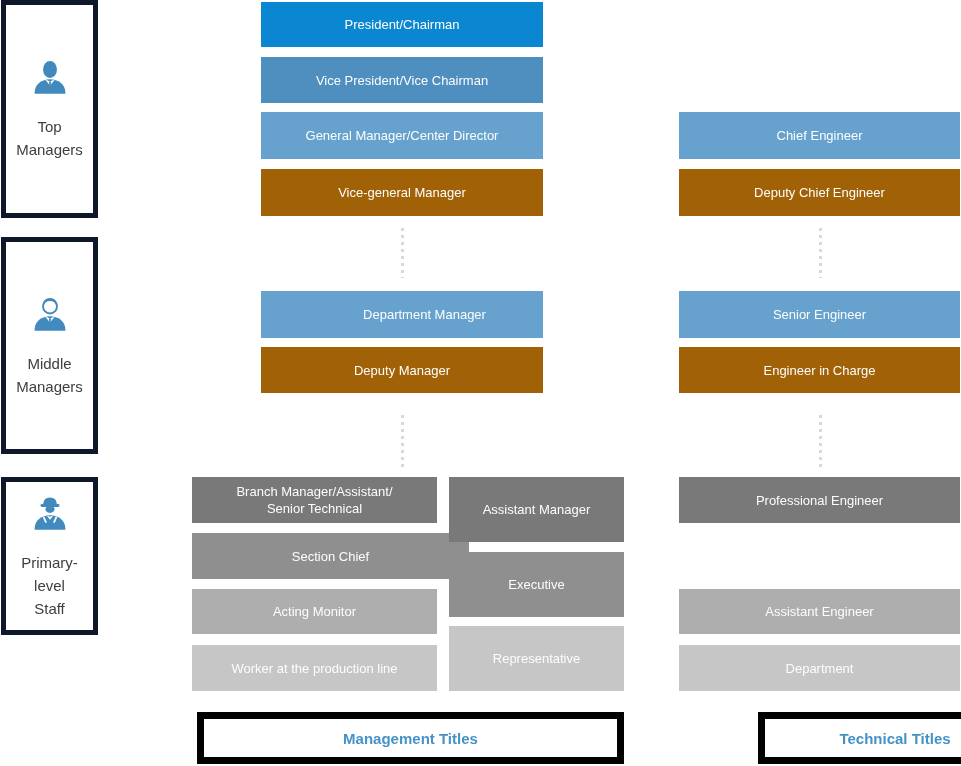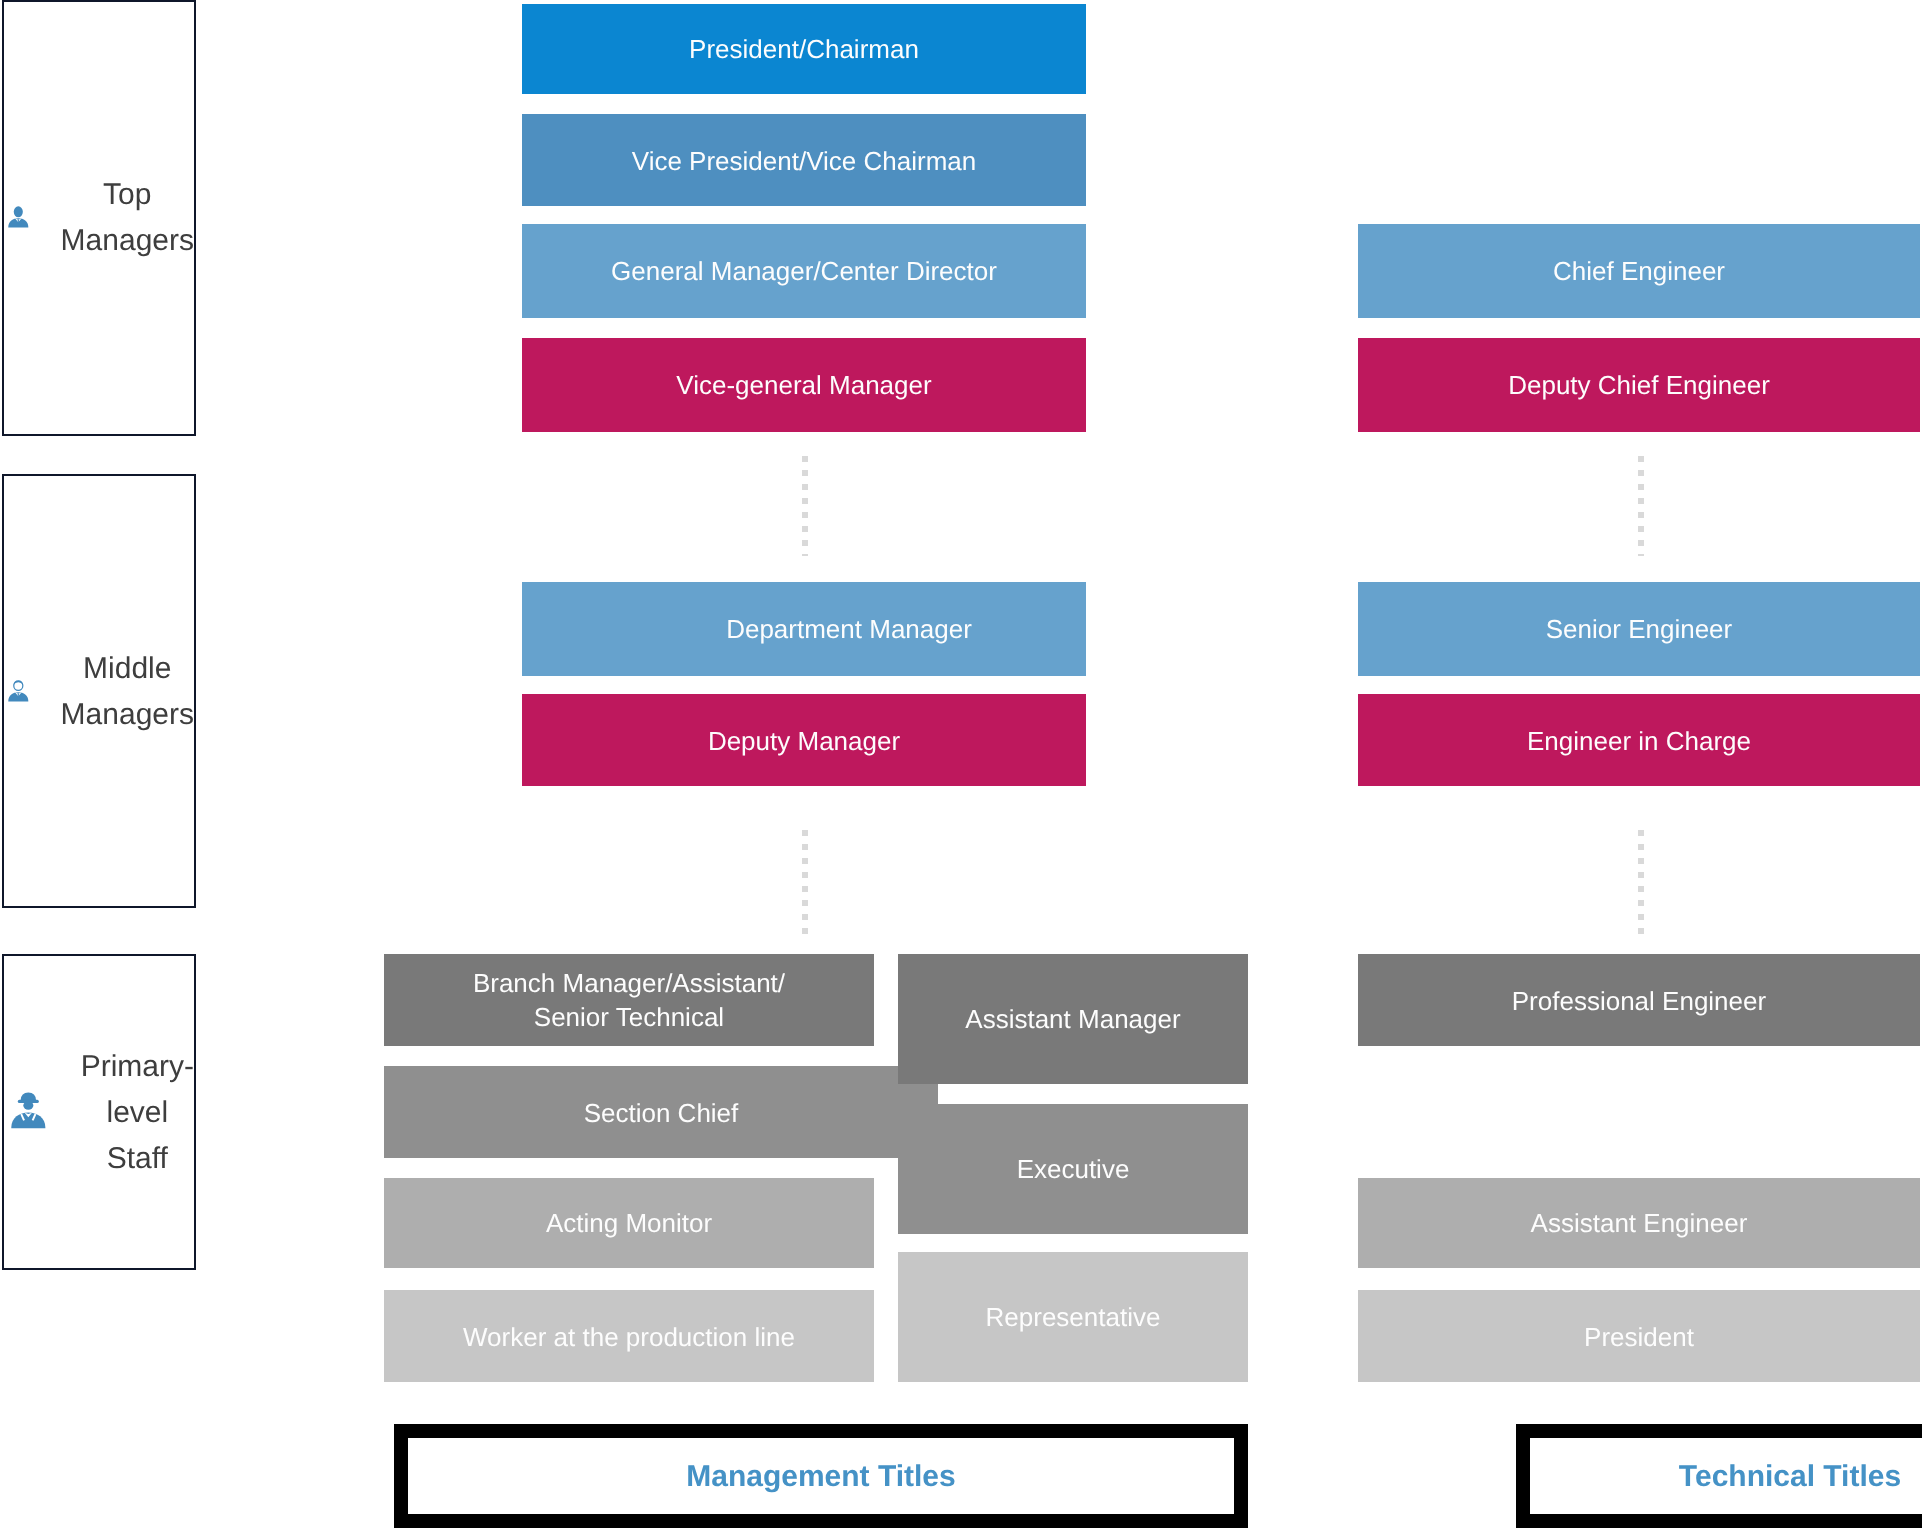--- a/index.html
+++ b/index.html
@@ -21,35 +21,36 @@
     justify-content: center;
     text-align: center;
     color: #fdfdfd;
     font-size: 13px;
     line-height: 17px;
     white-space: pre-line;
   }
   .bg-l1 { background: #0b86d1; }
   .bg-l2 { background: #4e8fc0; }
   .bg-l3 { background: #66a2cd; }
-  .bg-l4 { background: #be185d; }
+  .bg-l4 { background: #a16207; }
   .bg-g1 { background: #797979; }
   .bg-g2 { background: #8f8f8f; }
   .bg-g3 { background: #aeaeae; }
   .bg-g4 { background: #c6c6c6; }
 
   
   .legend-box {
     position: absolute;
     box-sizing: border-box;
     left: 1px;
     width: 97px;
     background: #ffffff;
-    border: 1px solid #0f172a;
+    border: 5px solid #0f172a;
     display: flex;
+    flex-direction: column;
     align-items: center;
     justify-content: center;
     gap: 14px;
   }
   .legend-label {
     color: #3e3e3e;
     font-size: 15px;
     line-height: 23px;
     text-align: center;
     white-space: pre-line;
@@ -146,18 +147,18 @@
 
   <div class="dotted" style="left:819px; top:228px; height:50px;"></div>
 
   <div class="box bg-l3" style="left:679px; top:291px;width:281px; height:47px;">Senior Engineer</div>
   <div class="box bg-l4" style="left:679px; top:347px;width:281px; height:46px;">Engineer in Charge</div>
 
   <div class="dotted" style="left:819px; top:415px; height:52px;"></div>
 
   <div class="box bg-g1" style="left:679px; top:477px;width:281px; height:46px;">Professional Engineer</div>
   <div class="box bg-g3" style="left:679px; top:589px;width:281px; height:45px;">Assistant Engineer</div>
-  <div class="box bg-g4" style="left:679px; top:645px;width:281px; height:46px;">President</div>
+  <div class="box bg-g4" style="left:679px; top:645px;width:281px; height:46px;">Department</div>
 
   <div class="footer-box" style="left:197px; top:712px; width:427px; height:52px;">Management Titles</div>
   <div class="footer-box" style="left:758px; top:712px; width:238px; height:52px;padding-left:36px;">Technical Titles</div>
 
 </div>
 
 </body></html>

